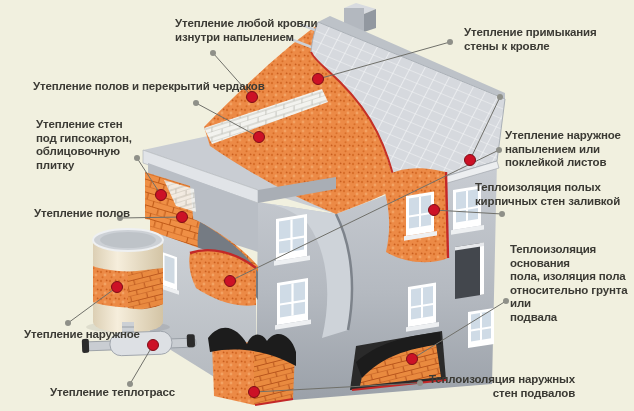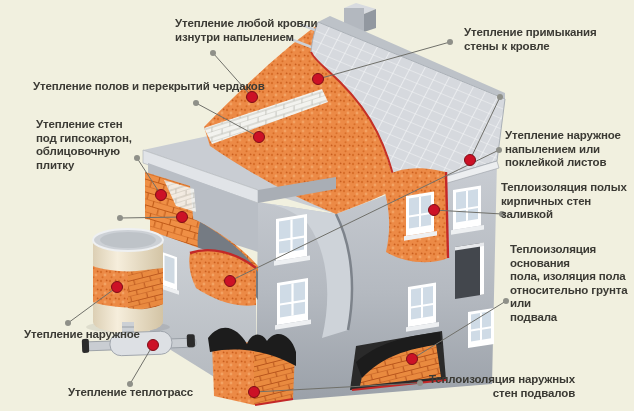--- a/index.html
+++ b/index.html
@@ -237,28 +237,29 @@
     <circle cx="254" cy="392" r="5.5"></circle>
   </g>
 </svg>
 
 <div class="lbl" style="left:175px;top:17px;">Утепление любой кровли
 изнутри напылением</div>
 <div class="lbl" style="left:33px;top:80px;text-align:center;">Утепление полов и перекрытий чердаков</div>
 <div class="lbl r" style="left:36px;top:118px;width:100px;">Утепление стен
 под гипсокартон,
 облицовочную плитку</div>
+<div class="lbl" style="left:34px;top:207px;">Утепление полов</div>
 <div class="lbl" style="left:24px;top:328px;">Утепление наружное</div>
-<div class="lbl" style="left:68px;top:386px;">Утепление теплотрасс</div>
+<div class="lbl" style="left:50px;top:386px;">Утепление теплотрасс</div>
 <div class="lbl" style="left:464px;top:26px;">Утепление примыкания
 стены к кровле</div>
 <div class="lbl" style="left:505px;top:129px;">Утепление наружное
 напылением или
 поклейкой листов</div>
-<div class="lbl" style="left:501px;top:181px;">Теплоизоляция полых
+<div class="lbl" style="left:475px;top:181px;">Теплоизоляция полых
 кирпичных стен заливкой</div>
 <div class="lbl" style="left:496px;top:243px;margin-left:14px;">Теплоизоляция основания
 пола, изоляция пола
 относительно грунта или
 подвала</div>
 <div class="lbl" style="left:429px;top:373px;text-align:right;">Теплоизоляция наружных
 стен подвалов</div>
 
 </div>
 

